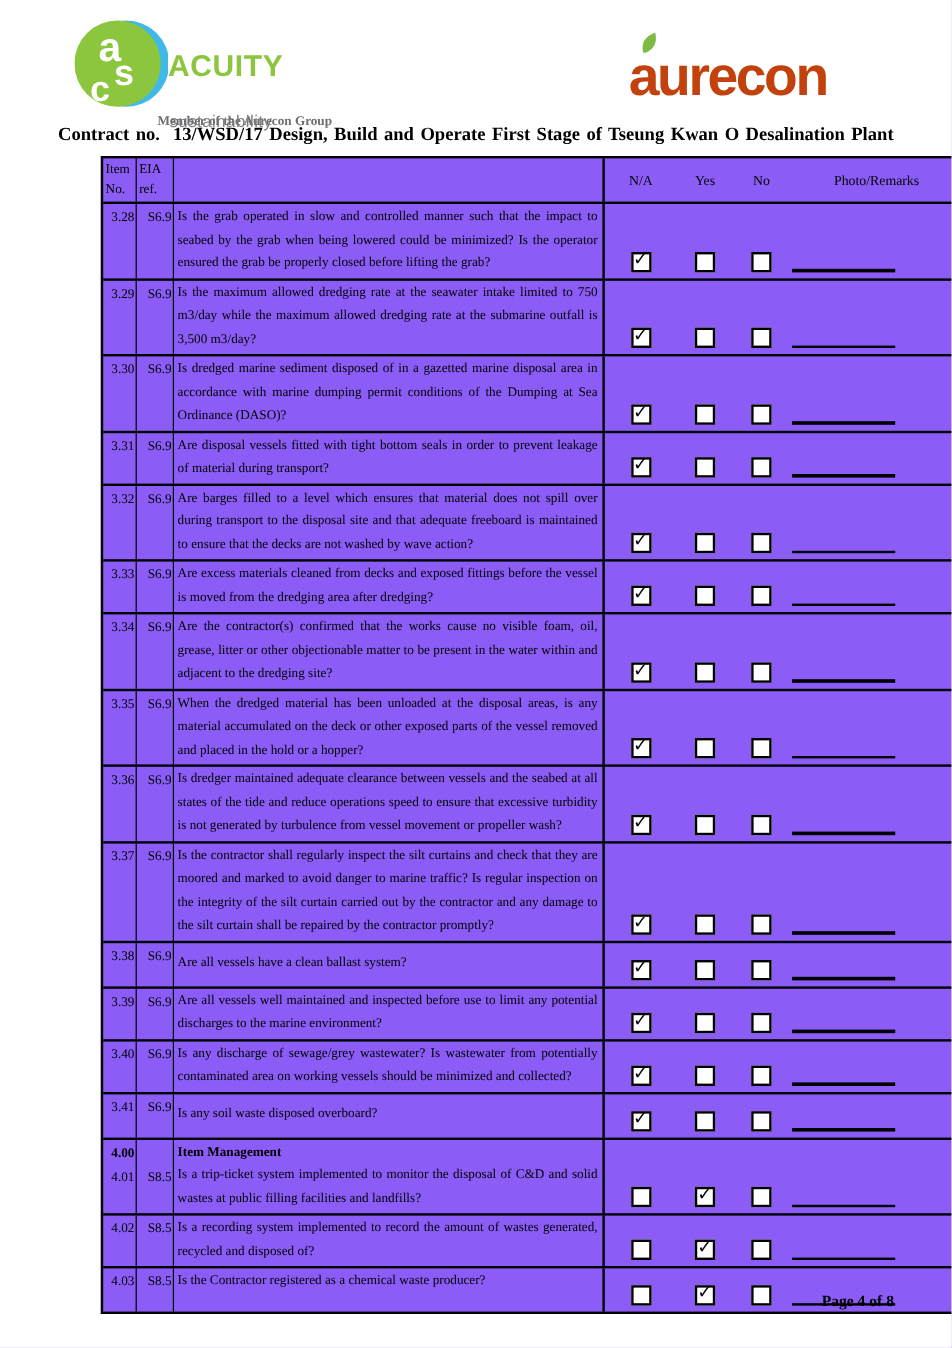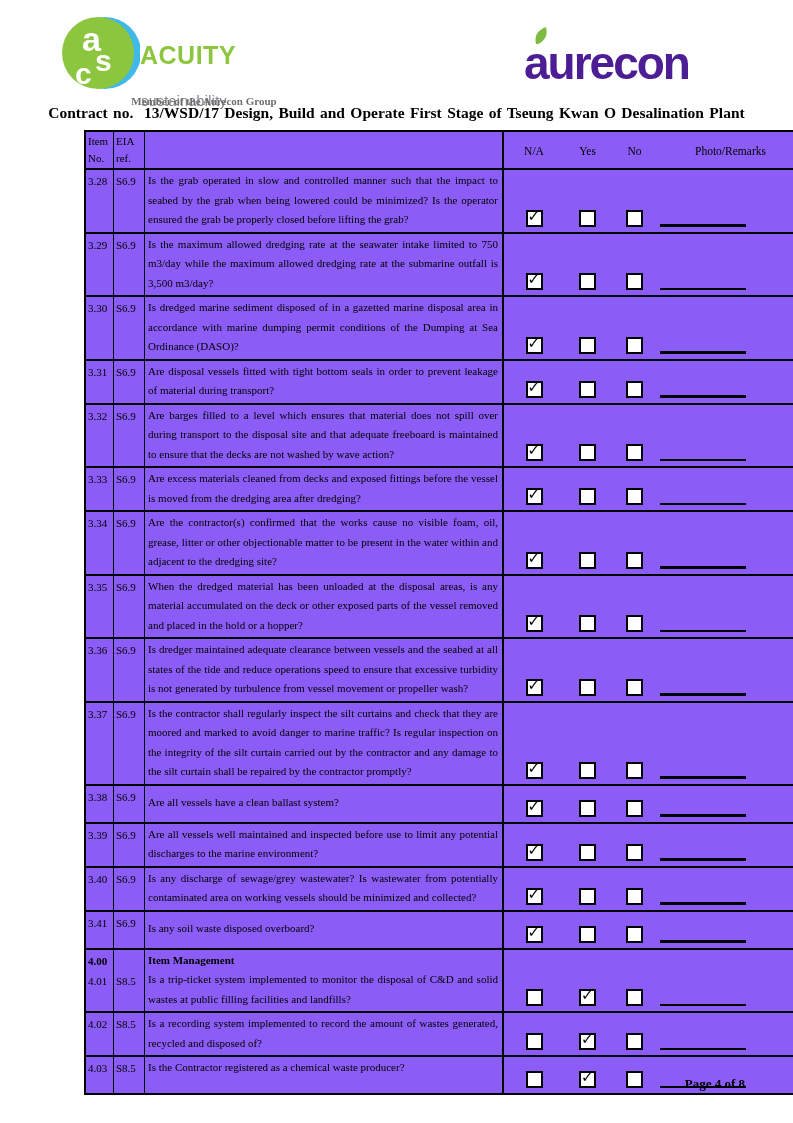--- a/index.html
+++ b/index.html
@@ -12,41 +12,41 @@
   .acuity-circle { position:absolute; left:0; top:2px; }
   .acuity-name { position:absolute; left:78px; top:29px; font-family:"Liberation Sans",sans-serif;
                  font-weight:bold; font-size:25px; letter-spacing:0.5px; color:#8CC63F; }
   .acuity-tag { position:absolute; left:64px; top:52px; width:101px; text-align:right;
                 font-family:"Liberation Sans",sans-serif; font-size:14px; letter-spacing:0.4px; color:#808184;margin-top:29px; }
   .acuity-member { position:absolute; left:42px; top:83px; width:200px; text-align:center;
                    font-family:Liberation Serif, serif; font-weight:bold; font-size:11px; color:#6D6E71; }
 
   .aurecon { position:absolute; left:524px; top:28px; width:230px; height:64px; }
   .aurecon-text { position:absolute; left:0; top:8px; font-family:"Liberation Sans",sans-serif;
-                  font-weight:bold; font-size:46px; letter-spacing:-2px; color:#4c1d95; }
+                  font-weight:bold; font-size:46px; letter-spacing:-2px; color:#c2410c; }
   .aurecon-leaf { position:absolute; left:9px; top:-2px; }
 
   
   .title { position:absolute; left:0; right:0; top:104px; text-align:center;
            font-weight:bold; font-size:15.5px; word-spacing:1.5px; }
 
   
   .table { position:absolute; left:84px; top:130px; width:721px; border:2px solid #000; background:#8b5cf6; }
   .grid-cols { display:grid; grid-template-columns:28px 31px 359px 1fr; }
   .c1, .c2 { border-right:1.5px solid #000; }
   .c3 { border-right:2.5px solid #000; }
 
   .thead { height:38px; border-bottom:2.5px solid #000; }
   .thead .hc { font-size:11px; padding:1px 1px 0 2px; line-height:17px; }
   .checks-head { display:grid; grid-template-columns:60px 47px 47px 1fr; padding-top:13px;
                  font-size:11.5px; text-align:center; }
 
   .row { border-top:2px solid #000; min-height:38px; }
   .row:first-child { border-top:none; }
-  .c-item, .c-eia { font-size:11px; line-height:20px; padding:1px 1px 0 2px; }
+  .c-item, .c-eia { font-size:11px; line-height:20px; padding:1px 1px 0 2px;text-align:right; }
   .bold-line { font-weight:bold; }
   .spacer { height:20px; }
   .c-q { font-size:11px; line-height:19.5px; padding:1px 4px 2px 3px; text-align:justify;
          display:flex; flex-direction:column; }
   .q-center { justify-content:center; }
   .section-head { font-weight:bold; text-align:left; }
   .c-checks { display:grid; grid-template-columns:60px 47px 47px 1fr; align-items:end; padding-bottom:5px; }
   .box { position:relative; width:17px; height:17px; border:2.2px solid #000; justify-self:center; background:#fff; }
   .mark { position:absolute; left:0px; top:-4px; font-size:15px; line-height:17px;
           font-family:"DejaVu Sans",sans-serif; }

